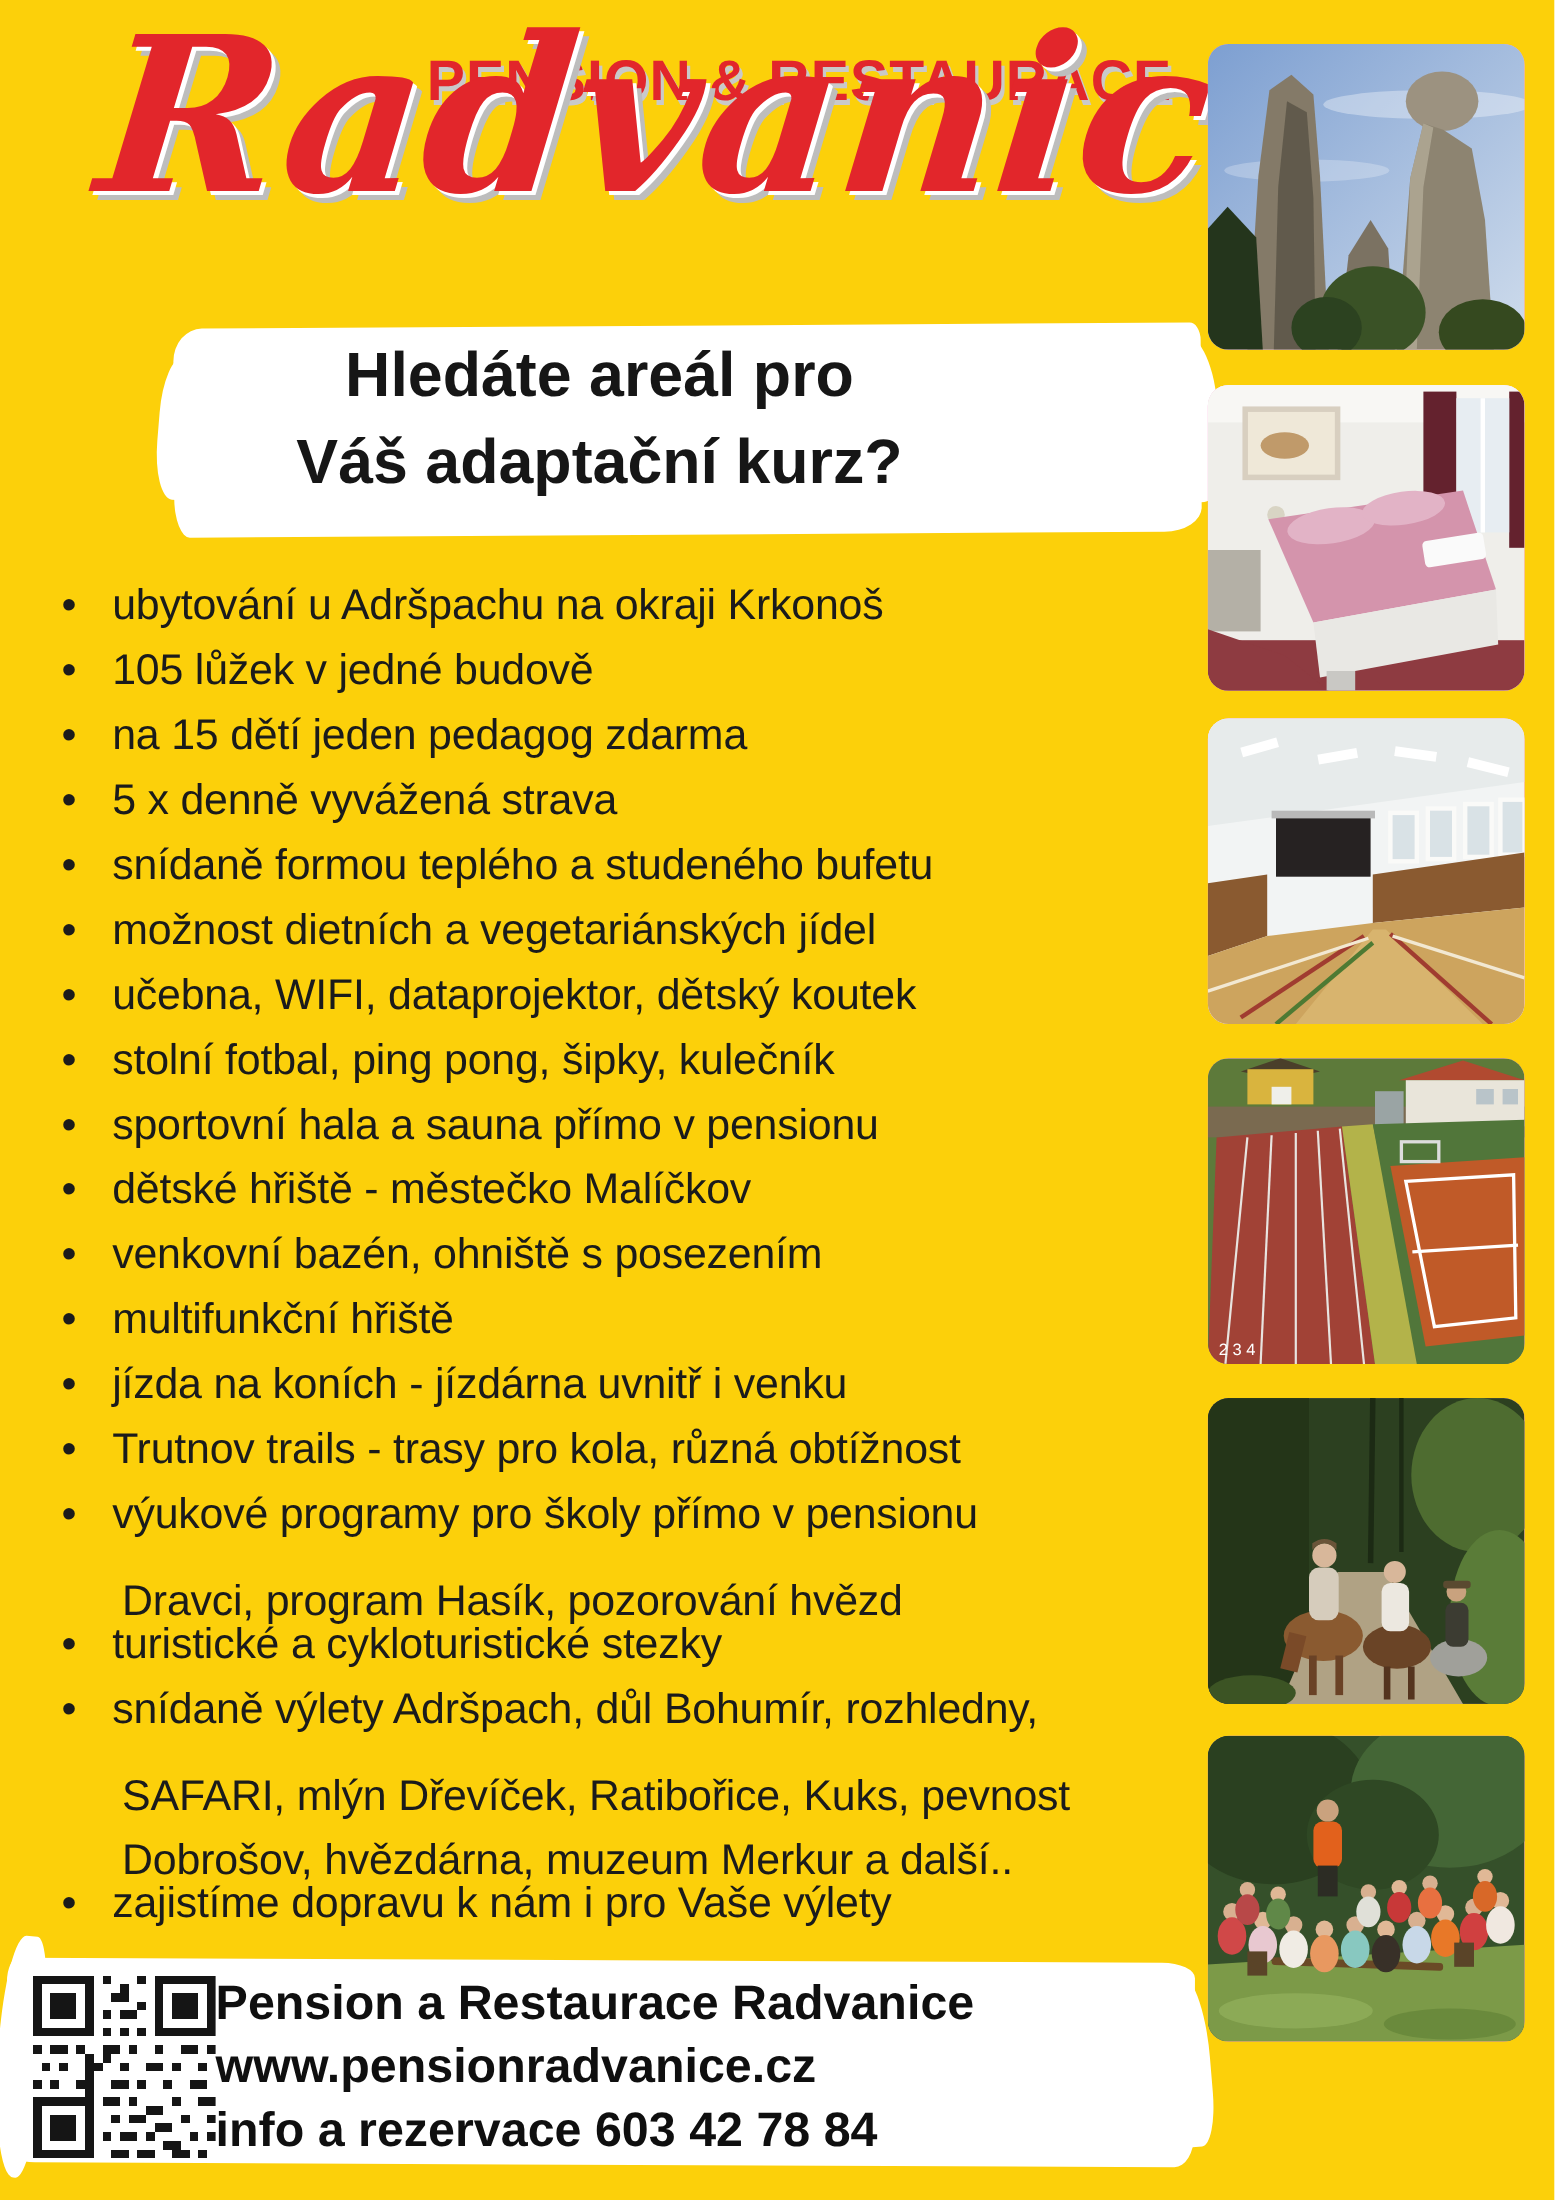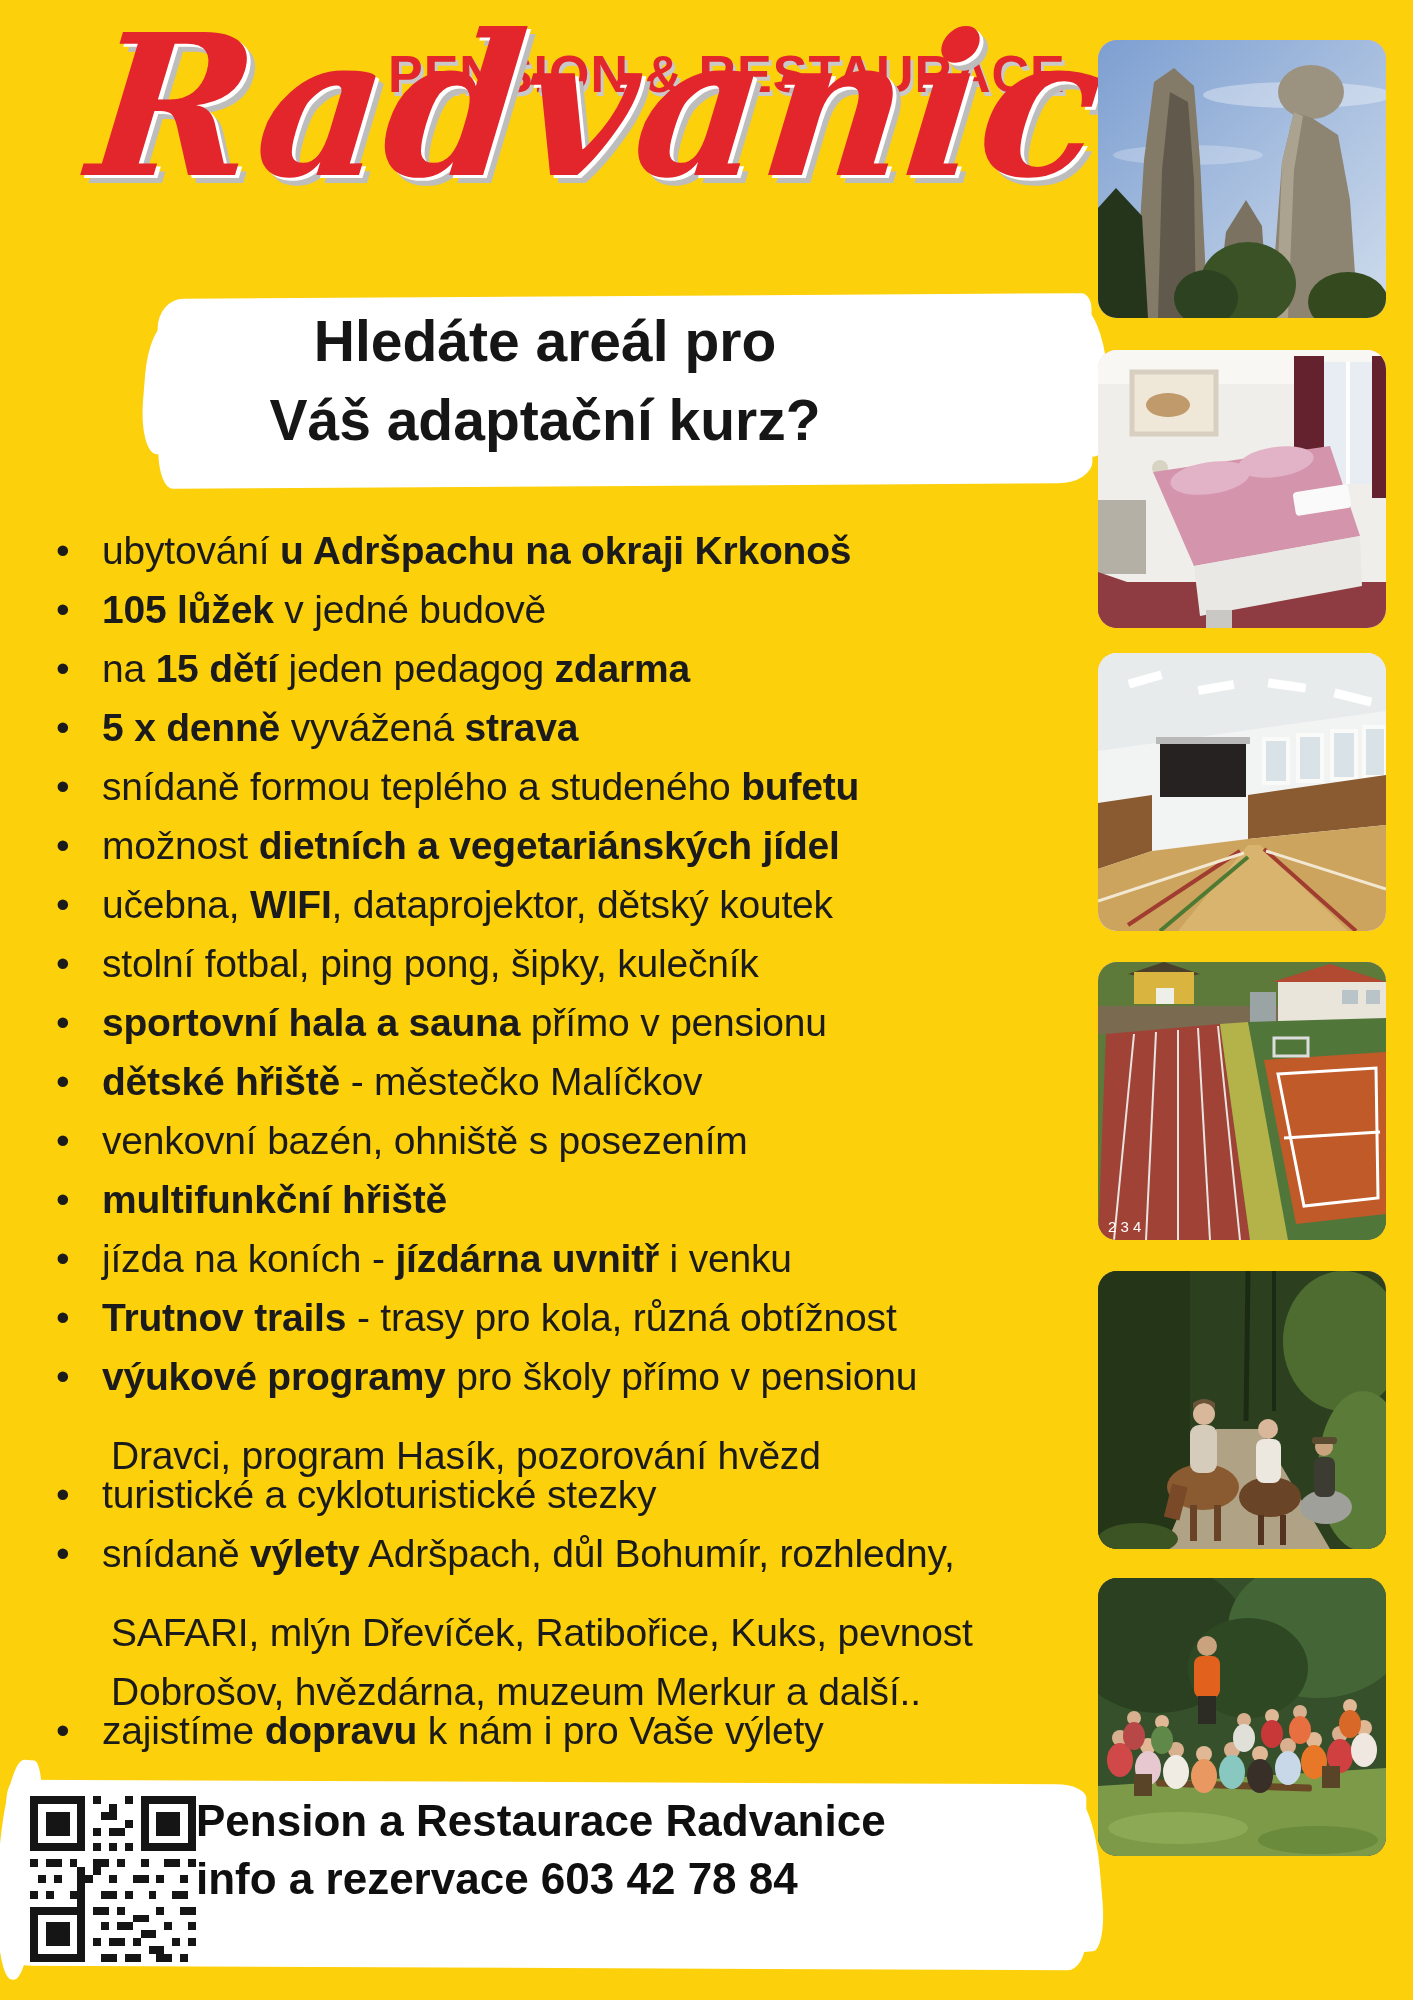--- a/index.html
+++ b/index.html
@@ -45,21 +45,21 @@
     font-size:57px; line-height:79px; font-weight:700; color:#161616;
   }
   
   .bullets{
     position:absolute; left:50px; top:521px; width:1054px;
     font-size:39px; letter-spacing:-.2px; color:#1b1b1b;
   }
   .bullets .line{display:flex; align-items:center; height:59px; white-space:nowrap;}
   .bullets .dot{width:46px; padding-left:6px; flex:0 0 auto;}
   .bullets .cont .txt{padding-left:9px;margin-top:40px;}
-  .bullets .b{font-weight:700;}
+  .bullets .b{font-weight:400;}
   
   .photo{
     position:absolute; left:1098px; width:288px; height:278px;
     border-radius:19px; overflow:hidden; background:#f9a8d4;
   }
   .photo svg{display:block; width:100%; height:100%;}
   
   .footer-band{
     position:absolute; left:6px; top:1782px; width:1080px; height:186px;
     background:#fff;
@@ -390,16 +390,17 @@
                M8 9h1v1H8zM6 9h1v1H6zM6 11h1v1H6zM6 13h1v1H6z
                M8 14h2v1H8zM11 14h1v1h-1zM13 15h2v1h-2zM16 14h1v1h-1zM19 14h2v1h-2z
                M9 16h1v1H9zM11 16h2v1h-2zM14 17h2v1h-2zM17 16h1v1h-1zM20 16h1v1h-1z
                M8 18h1v1H8zM10 18h2v1h-2zM13 18h1v1h-1zM15 19h2v1h-2zM18 18h1v1h-1zM20 18h1v1h-1z
                M9 20h2v1H9zM12 20h2v1h-2zM16 20h2v1h-2zM19 20h1v1h-1z"></path>
     </g>
   </svg>
 
   <div class="footer-text">
     <div>Pension a Restaurace Radvanice</div>
+    <div>www.pensionradvanice.cz</div>
     <div>info a rezervace 603 42 78 84</div>
   </div>
 
 </div>
 
 </body></html>

